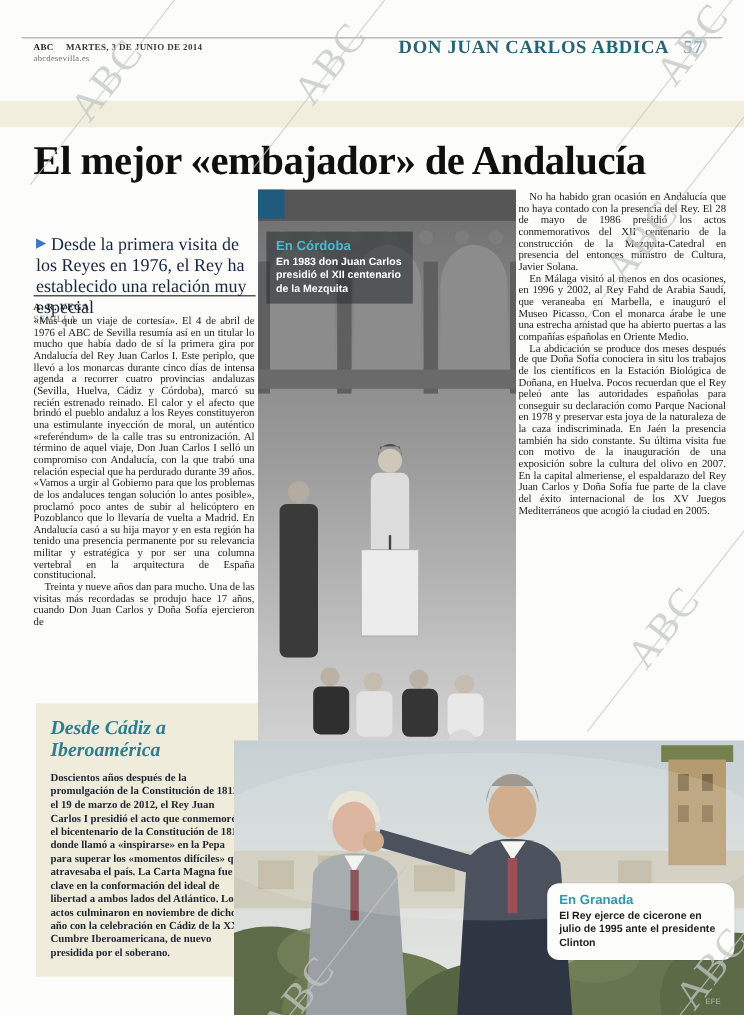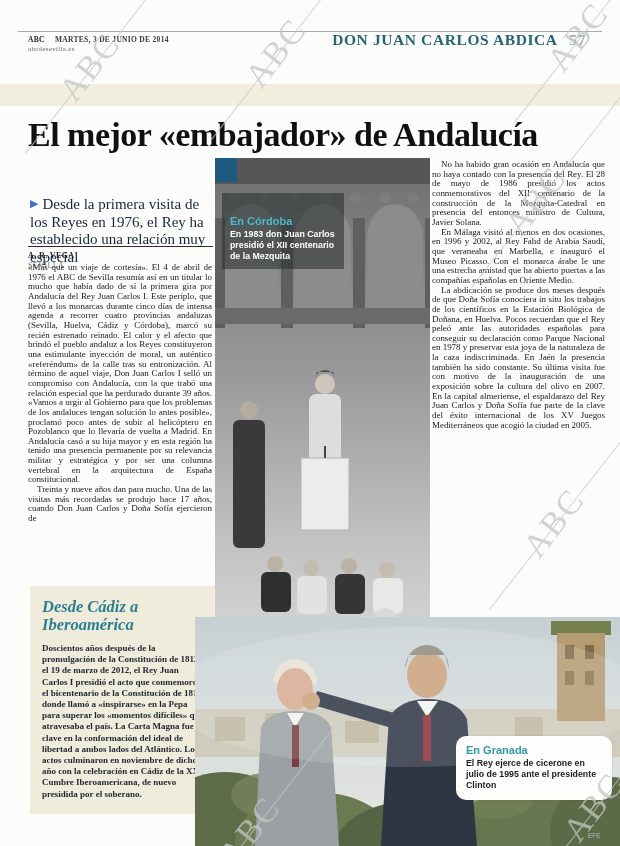--- a/index.html
+++ b/index.html
@@ -32,21 +32,21 @@
   
   .side-box{position:absolute;left:30px;top:586px;width:188px;height:228px;background:#f0ecdb;
         box-sizing:border-box;padding:12px 12px 10px 12px;}
   .side-box .bx-title{font-style:italic;font-weight:bold;font-size:16.5px;line-height:18px;color:#2c7e90;margin:0 0 9px 0;}
   .side-box .bx-body{font-size:9px;font-weight:bold;line-height:11.2px;color:#1e2634;text-align:left;margin:0;}
   
   .photo1{position:absolute;left:215px;top:158px;width:215px;height:487px;background:#9a9a9a;overflow:hidden;}
   .photo1 svg{display:block;}
   .blue-chip{position:absolute;left:215px;top:158px;width:22px;height:24px;background:#1e5b7e;}
   .cap1{position:absolute;left:222px;top:193px;width:106px;background:rgba(42,46,48,.58);
-        padding:22px 8px 7px 8px;font-family:"Liberation Sans",sans-serif;}
+        padding:6px 8px 7px 8px;font-family:"Liberation Sans",sans-serif;}
   .cap-kicker{font-size:11px;font-weight:bold;color:#49b9cd;margin:0 0 2px 0;}
   .cap-text{font-size:8.8px;font-weight:bold;color:#fff;line-height:11px;margin:0;}
   .credit1{position:absolute;left:402px;top:631px;font-size:6.5px;color:#5d5d5d;font-family:"Liberation Sans",sans-serif;}
   
   .photo2{position:absolute;left:195px;top:617px;width:425px;height:229px;background:#cdd5d6;overflow:hidden;}
   .cap2{position:absolute;left:456px;top:736px;width:136px;background:#fdfdfb;border-radius:10px;
         padding:8px 10px 9px 10px;font-family:"Liberation Sans",sans-serif;box-shadow:0 0 0 1px rgba(0,0,0,.04);}
   .cap2 .cap-kicker{color:#2f98ab;}
   .cap2 .cap-text{color:#1d1d1d;}
   .credit2{position:absolute;left:588px;top:832px;font-size:6.5px;color:#b9bdb4;font-family:"Liberation Sans",sans-serif;}

